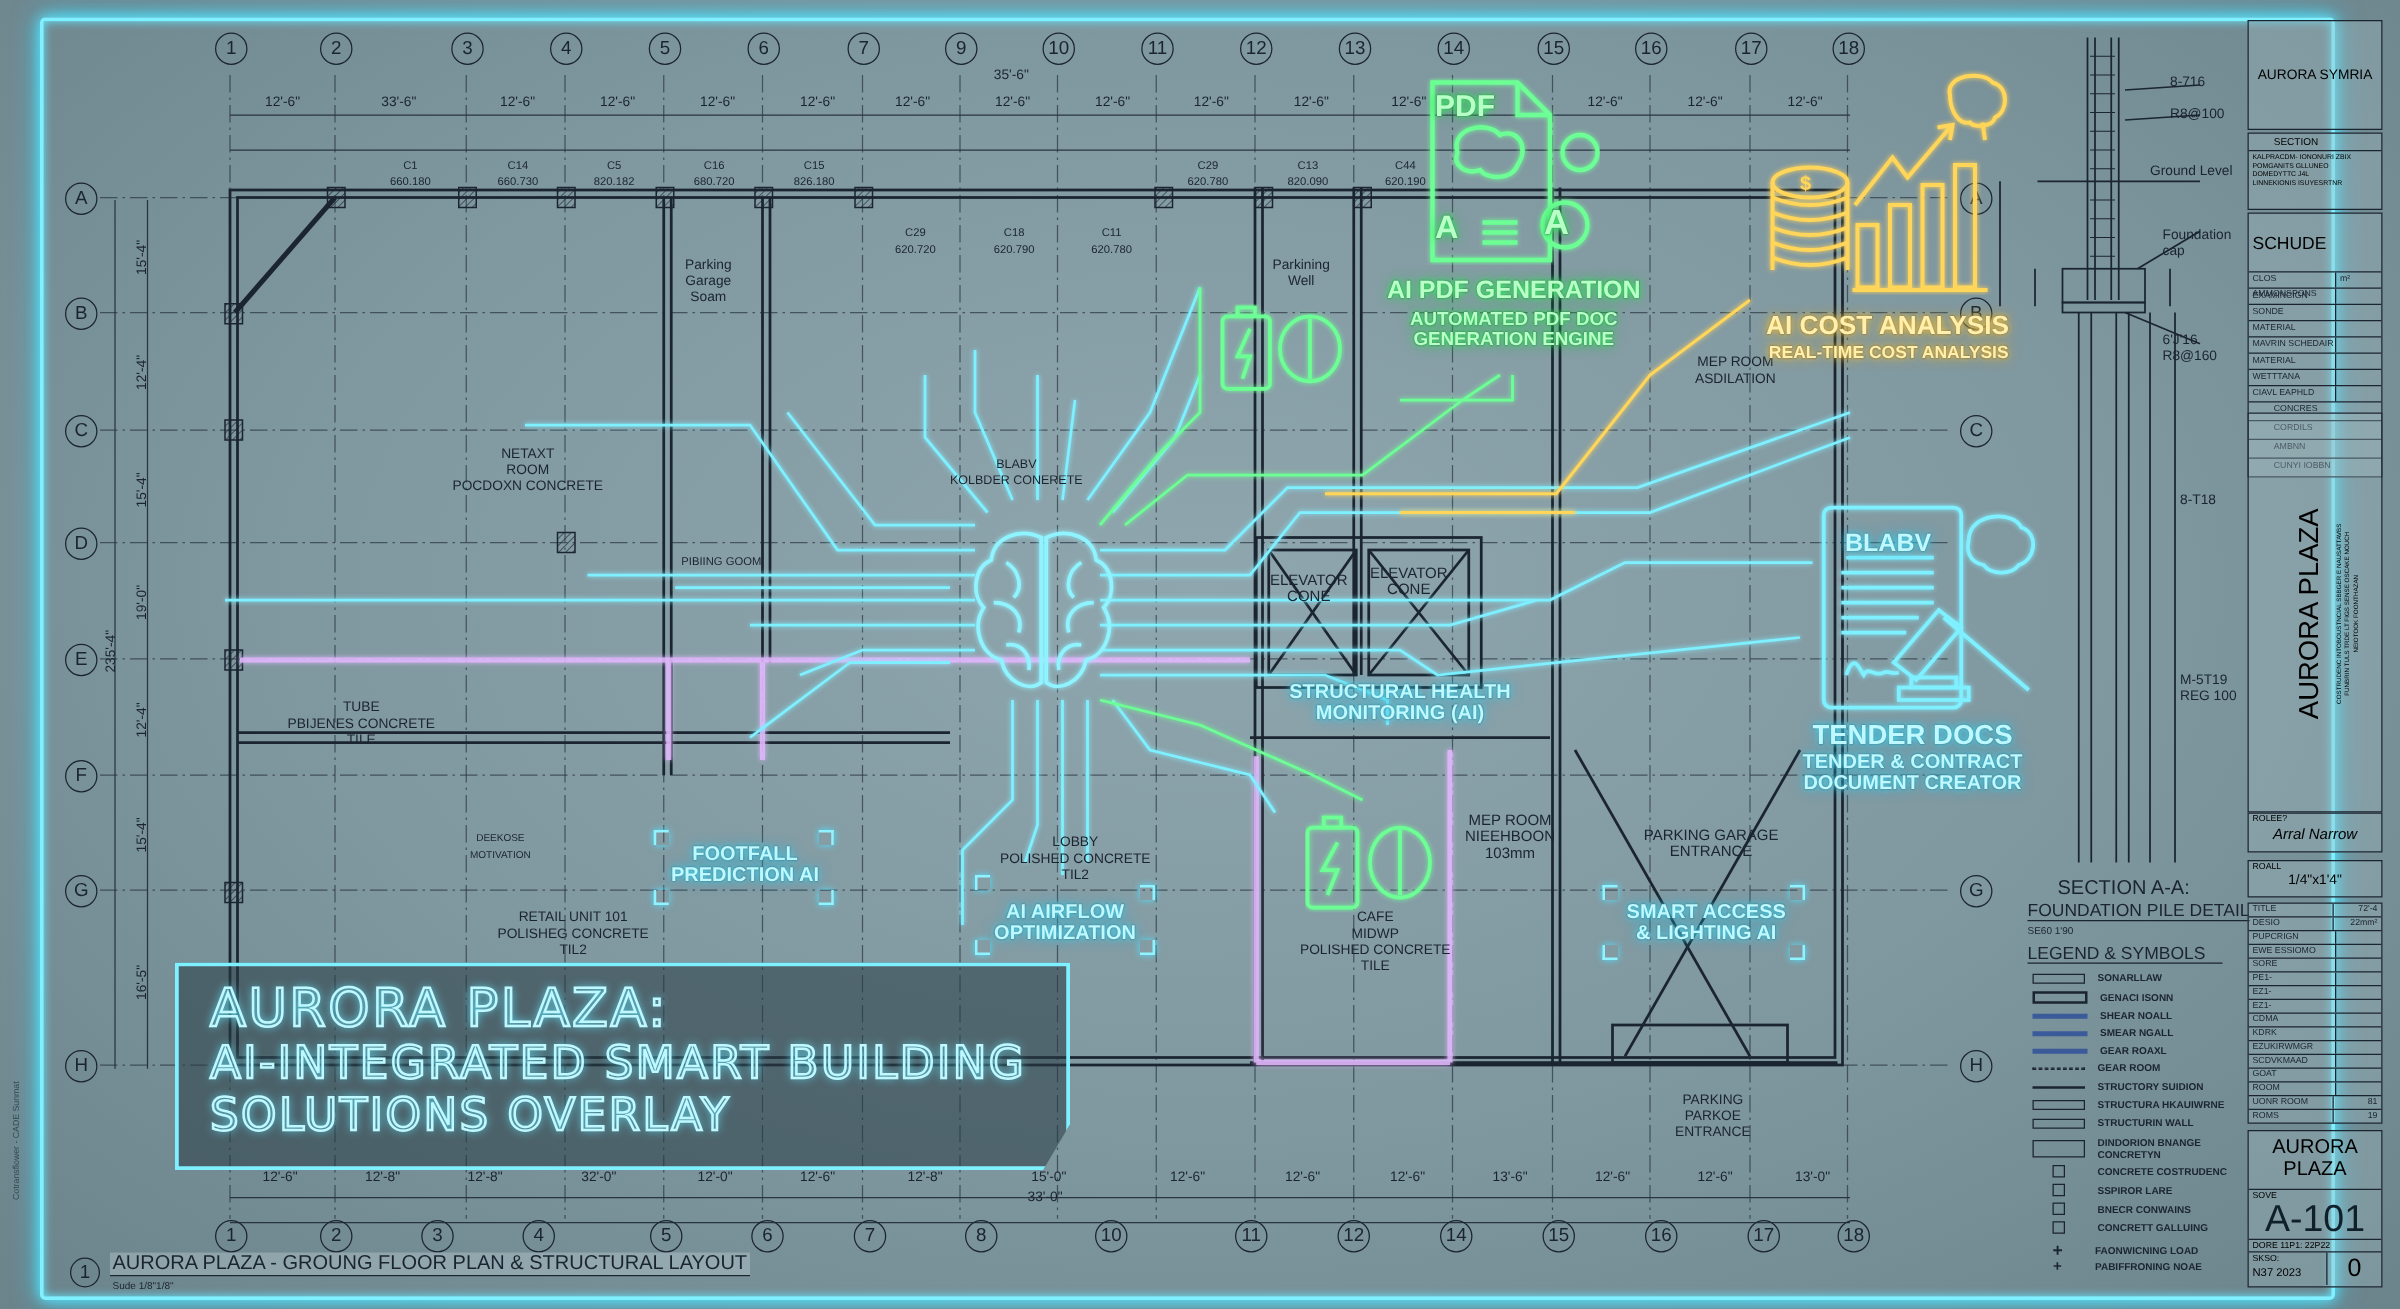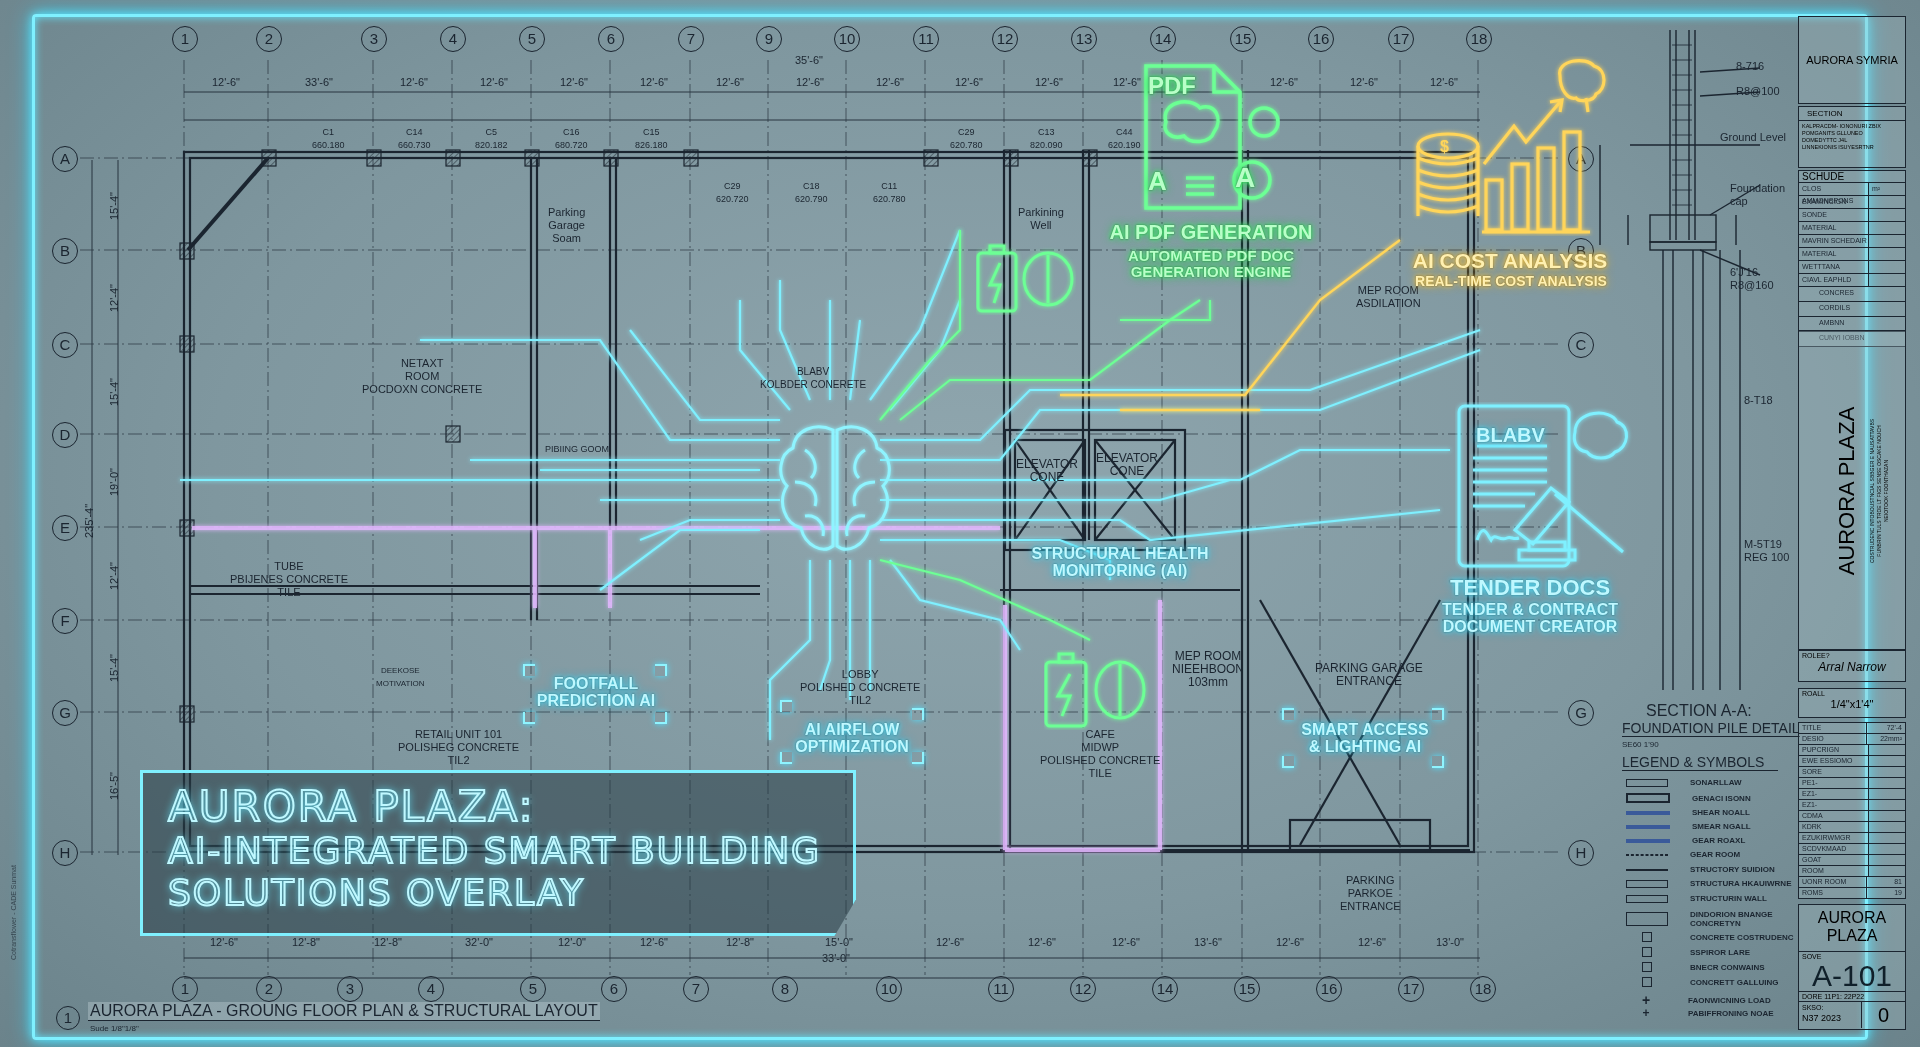--- a/index.html
+++ b/index.html
@@ -20,21 +20,21 @@
   .feat{position:absolute;text-align:center;font-weight:bold;line-height:1.05;}
   .bracket{position:absolute;border:2.5px solid #8ff4ff;box-shadow:0 0 6px #4fe0ff;}
   .title-box{position:absolute;left:140px;top:770px;width:710px;height:160px;border:3px solid #7ff0ff;
     background:rgba(40,60,70,0.55);box-shadow:0 0 10px #5fe8ff,0 0 24px #2ab8e0;
     clip-path:polygon(0 0,100% 0,100% 78%,97% 100%,0 100%);}
   .title-line{position:absolute;left:168px;font-size:42px;font-weight:normal;letter-spacing:2px;color:transparent;
     -webkit-text-stroke:2px #bff8ff;text-shadow:0 0 8px #5fe8ff;font-family:"DejaVu Sans",sans-serif;}
   .tb{position:absolute;left:1798px;width:106px;border:1.5px solid #1b2530;background:rgba(160,185,192,0.35);}
   .tb-row{display:flex;border-top:1px solid #1b2530;font-size:7px;height:12px;line-height:12px;color:#1b2530;}
   .tb-row span{padding-left:3px;}
-  .legend-item{position:absolute;left:1626px;font-size:8px;font-weight:bold;color:#1b2530;display:flex;align-items:center;gap:22px;}
+  .legend-item{position:absolute;left:1626px;font-size:8px;font-weight:bold;color:#1b2530;display:flex;align-items:center;gap:10px;}
   .legend-sym{width:40px;height:6px;border:1.5px solid #1b2530;}
 </style>
 </head>
 <body>
 
 <div class="sheet">
 
   <svg class="plan" width="1920" height="1047">
     <defs>
       <filter id="gc" x="-50%" y="-50%" width="200%" height="200%">
@@ -593,28 +593,28 @@
       </div>
     <div class="legend-item" style="top:1006px">
         <span style="width:40px;text-align:center;font-size:12px">+</span>
         <span>PABIFFRONING NOAE</span>
       </div>
   </div>
 
   <div>
     <div class="tb" style="top:16px;height:86px;display:flex;align-items:center;justify-content:center;font-size:11px">AURORA SYMRIA</div>
     <div class="tb" style="top:106px;height:60px">
-      <div style="font-size:8px;padding:2px 8px;border-bottom:1px solid #1b2530">SECTION</div>
+      <div style="font-size:8px;padding:2px 20px;border-bottom:1px solid #1b2530">SECTION</div>
       <div style="font-size:5.5px;padding:2px 3px;white-space:pre;line-height:7px">KALPRACDM- IONONURI ZBIX
 POMGANITS GLLUNEO
 DOMEDYTTC J4L
 LINNEKIONIS ISUYESRTNR</div>
     </div>
     <div class="tb" style="top:170px">
-      <div style="font-size:10px;padding:0 3px">SCHUDE</div>
+      <div style="font-size:14px;padding:15px 3px">SCHUDE</div>
       <div class="tb-row">
           <span style="flex:2">CLOS AMMONSPONS</span>
           <span style="flex:1;border-left:1px solid #1b2530">m²</span>
         </div>
       <div class="tb-row">
           <span style="flex:2">EXAMINCIGN</span>
           <span style="flex:1;border-left:1px solid #1b2530"></span>
         </div>
       <div class="tb-row">
           <span style="flex:2">SONDE</span>

